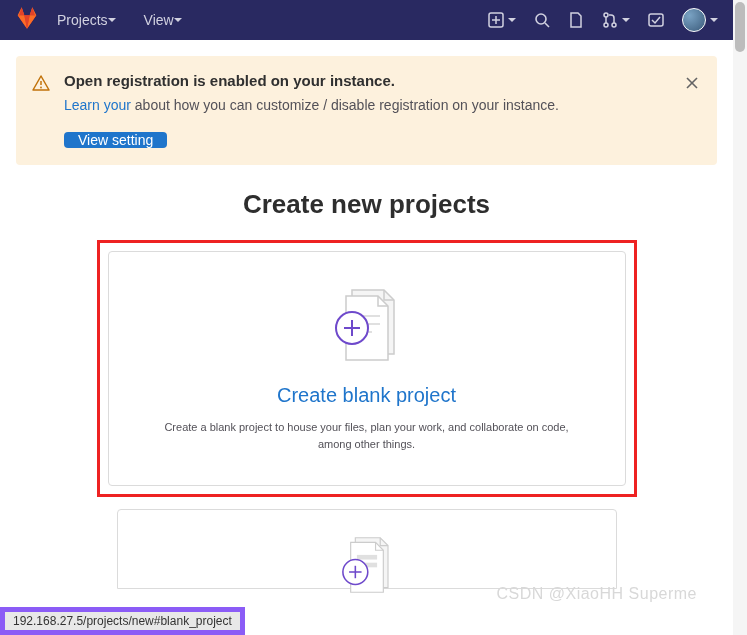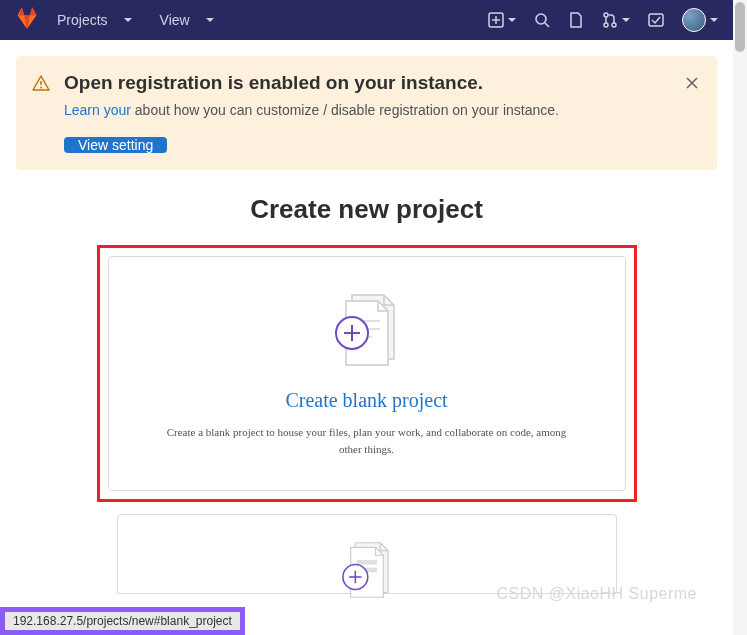--- a/index.html
+++ b/index.html
@@ -33,21 +33,21 @@
       height: 40px;
       display: flex;
       align-items: center;
       padding: 0 15px;
       color: #d1d1e0;
       width: 733px;
     }
     .logo-svg { width: 24px; height: 24px; }
     .nav-left { display: flex; align-items: center; gap: 8px; }
     .nav-item {
-      display: flex; align-items: center; gap: 16px;
+      display: flex; align-items: center; gap: 0;
       padding: 6px 10px; font-size: 14px; color: #d1d1e0; cursor: pointer;
     }
     .nav-right { margin-left: auto; display: flex; align-items: center; gap: 18px; }
     .nav-icon { display: flex; align-items: center; color: #d1d1e0; cursor: pointer; gap:4px; }
     .avatar { width: 24px; height: 24px; border-radius: 50%; background: radial-gradient(circle at 30% 30%, #7aa3c4, #3a5a7a); border: 1px solid #fff; }
     .chevron {
       display:inline-block; width:0; height:0;
       border-left:4px solid transparent; border-right:4px solid transparent;
       border-top:4px solid #d1d1e0;
     }
@@ -57,31 +57,31 @@
       border-radius: 4px;
       padding: 16px 16px 16px 16px;
       display: flex;
       gap: 14px;
       align-items: flex-start;
       position: relative;
       margin-bottom: 24px;
     }
     .alert-icon { color: #c1720a; flex-shrink:0; margin-top:2px;}
     .alert-body { flex: 1; }
-    .alert-title { font-weight: 600; font-size: 19px; color: #303030; margin-bottom: 8px;}
+    .alert-title { font-weight: 600; font-size: 15px; color: #303030; margin-bottom: 8px;}
     .alert-desc { font-size: 14px; color: #535158; margin-bottom:18px;}
     .alert-desc a { color: #1f75cb; text-decoration: none; }
     .alert-btn {
       background: #1f75cb; color: #fff; border: none;
       padding: 0 14px; font-size: 14px; border-radius: 4px; cursor: pointer;
     }
     .alert-close { color: #646464; cursor:pointer; font-size:18px; padding:2px;}
     .page-title { text-align: center; font-size: 26px; font-weight: 600; color: #2e2e2e; margin-bottom: 20px;}
     .card-wrap { display:flex; justify-content:center; }
-    .highlight-box { border: 3px solid #ee2222; padding: 8px; width: 540px; font-family: Liberation Serif, serif; }
+    .highlight-box { border: 3px solid #ee2222; padding: 8px; width: 540px; }
     .card {
       border: 1px solid #dbdbdb; border-radius: 4px;
       padding: 28px 28px; text-align: center;
     }
     .card-icon-wrap { display:flex; justify-content:center; margin-bottom:14px;}
     .card-title { color: #1f75cb; font-size: 20px; font-weight: 400; margin-bottom: 12px; }
     .card-desc { color: #535158; font-size: 11px; line-height: 1.5; max-width:420px; margin:5px auto;}
     .card2-wrap { display:flex; justify-content:center; margin-top:12px;}
     .card2 { border: 1px solid #dbdbdb; border-top-left-radius:4px; border-top-right-radius:4px; width:500px; padding-top:20px; height:80px; display:flex; justify-content:center; align-items:flex-start;}
     .watermark { position:absolute; right:50px; bottom:32px; color:#d8d8d8; font-size:16px; letter-spacing:0.5px;text-align:center;}
@@ -177,21 +177,21 @@
       <button class="alert-btn">View setting</button>
     </div>
     <span class="alert-close">
       <svg width="14" height="14" viewBox="0 0 14 14">
           <line x1="2" y1="2" x2="12" y2="12" stroke="#646464" stroke-width="1.6"></line>
           <line x1="12" y1="2" x2="2" y2="12" stroke="#646464" stroke-width="1.6"></line>
         </svg>
     </span>
   </div>
 
-  <h1 class="page-title">Create new project</h1>
+  <h1 class="page-title">Create new projects</h1>
 
   <div class="card-wrap">
     <div class="highlight-box">
       <div class="card">
         <div class="card-icon-wrap">
           <svg class="file-icon-svg" width="90" height="90" viewBox="0 0 90 90">
             <path d="M30 10 L62 10 L72 20 L72 74 L30 74 Z" fill="#f5f5f5" stroke="#ccc" stroke-width="1.5"></path>
             <path d="M62 10 L62 20 L72 20" fill="none" stroke="#ccc" stroke-width="1.5"></path>
             <path d="M24 16 L56 16 L66 26 L66 80 L24 80 Z" fill="#fff" stroke="#ccc" stroke-width="1.5"></path>
             <path d="M56 16 L56 26 L66 26" fill="none" stroke="#ccc" stroke-width="1.5"></path>

